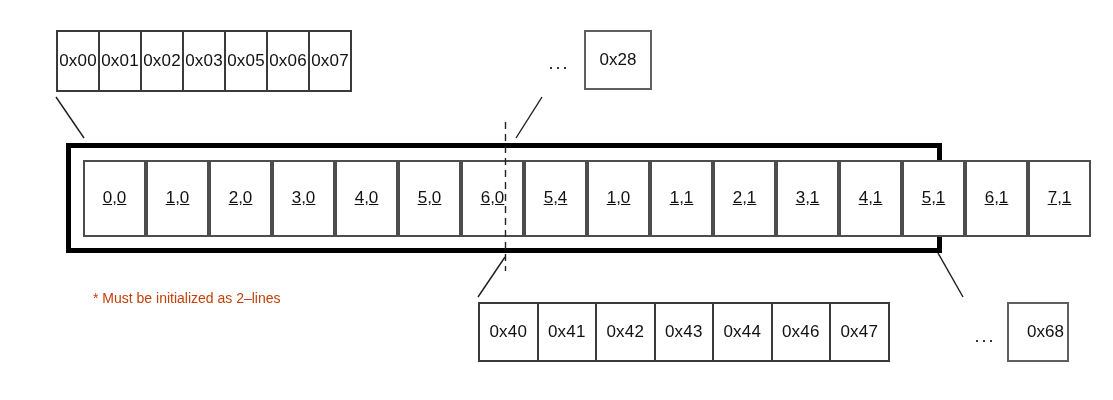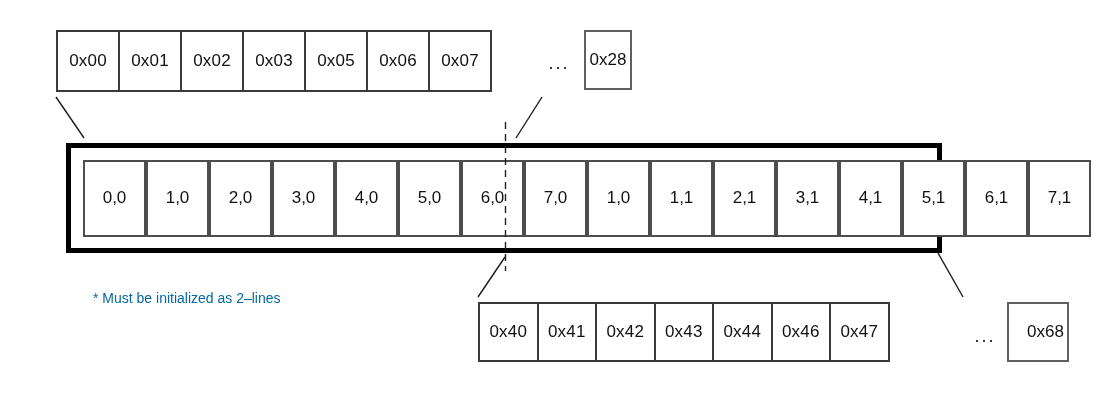--- a/index.html
+++ b/index.html
@@ -8,70 +8,70 @@
     font-family:"Liberation Sans", sans-serif; color:#111; overflow:hidden;
   }
   
   .addr-row { position:absolute; display:flex; }
   .addr-cell {
     box-sizing:border-box; height:62px; border:2px solid #3a3a3a; margin-left:-2px;
     background:#ffffff; display:flex; align-items:center; justify-content:center;
     font-size:17px; letter-spacing:0.2px;
   }
   .addr-cell:first-child { margin-left:0; }
-  .addr-top .addr-cell { width:64px; }
+  .addr-top .addr-cell { width:44px; }
   .addr-bottom .addr-cell { width:60.5px; height:60px; }
   
   .solo-box {
     position:absolute; box-sizing:border-box; border:2px solid #606060; background:#fff;
     display:flex; align-items:center; justify-content:center; font-size:17px;
   }
   
   .dots { position:absolute; font-size:18px; letter-spacing:2px; color:#111; text-align:center; }
   
   .display-box {
     position:absolute; left:66px; top:143px; width:876px; height:110px;
     box-sizing:border-box; border:5px solid #000; background:#fff;
     display:flex; align-items:center; justify-content:space-between;
     padding:0 8px 0 12px;
   }
   .display-cell {
     box-sizing:border-box; width:63px; height:77px; border:2px solid #4d4d4d;
     background:#fff; display:flex; align-items:center; justify-content:center;
-    font-size:17px; flex:0 0 auto;
+    font-size:17px; flex:0 0 auto;text-decoration:underline;
   }
-  .note { position:absolute; left:93px; top:290px; font-size:14px; color:#0369a1; }
+  .note { position:absolute; left:93px; top:290px; font-size:14px; color:#c2410c; }
   .overlay { position:absolute; left:0; top:0; pointer-events:none; }
 </style>
 </head>
 <body>
 
 <div class="canvas">
 
   <div class="addr-row addr-top" style="left:56px; top:30px;">
     <div class="addr-cell">0x00</div>
     <div class="addr-cell">0x01</div>
     <div class="addr-cell">0x02</div>
     <div class="addr-cell">0x03</div>
     <div class="addr-cell">0x05</div>
     <div class="addr-cell">0x06</div>
     <div class="addr-cell">0x07</div>
   </div>
   <div class="dots" style="left:544px; top:53px; width:30px;">...</div>
-  <div class="solo-box" style="left:584px; top:30px; width:48px; height:60px;">0x28</div>
+  <div class="solo-box" style="left:584px; top:30px; width:68px; height:60px;">0x28</div>
 
   <div class="display-box">
     <div class="display-cell">0,0</div>
     <div class="display-cell">1,0</div>
     <div class="display-cell">2,0</div>
     <div class="display-cell">3,0</div>
     <div class="display-cell">4,0</div>
     <div class="display-cell">5,0</div>
     <div class="display-cell">6,0</div>
-    <div class="display-cell">7,0</div>
+    <div class="display-cell">5,4</div>
     <div class="display-cell">1,0</div>
     <div class="display-cell">1,1</div>
     <div class="display-cell">2,1</div>
     <div class="display-cell">3,1</div>
     <div class="display-cell">4,1</div>
     <div class="display-cell">5,1</div>
     <div class="display-cell">6,1</div>
     <div class="display-cell">7,1</div>
   </div>
 

